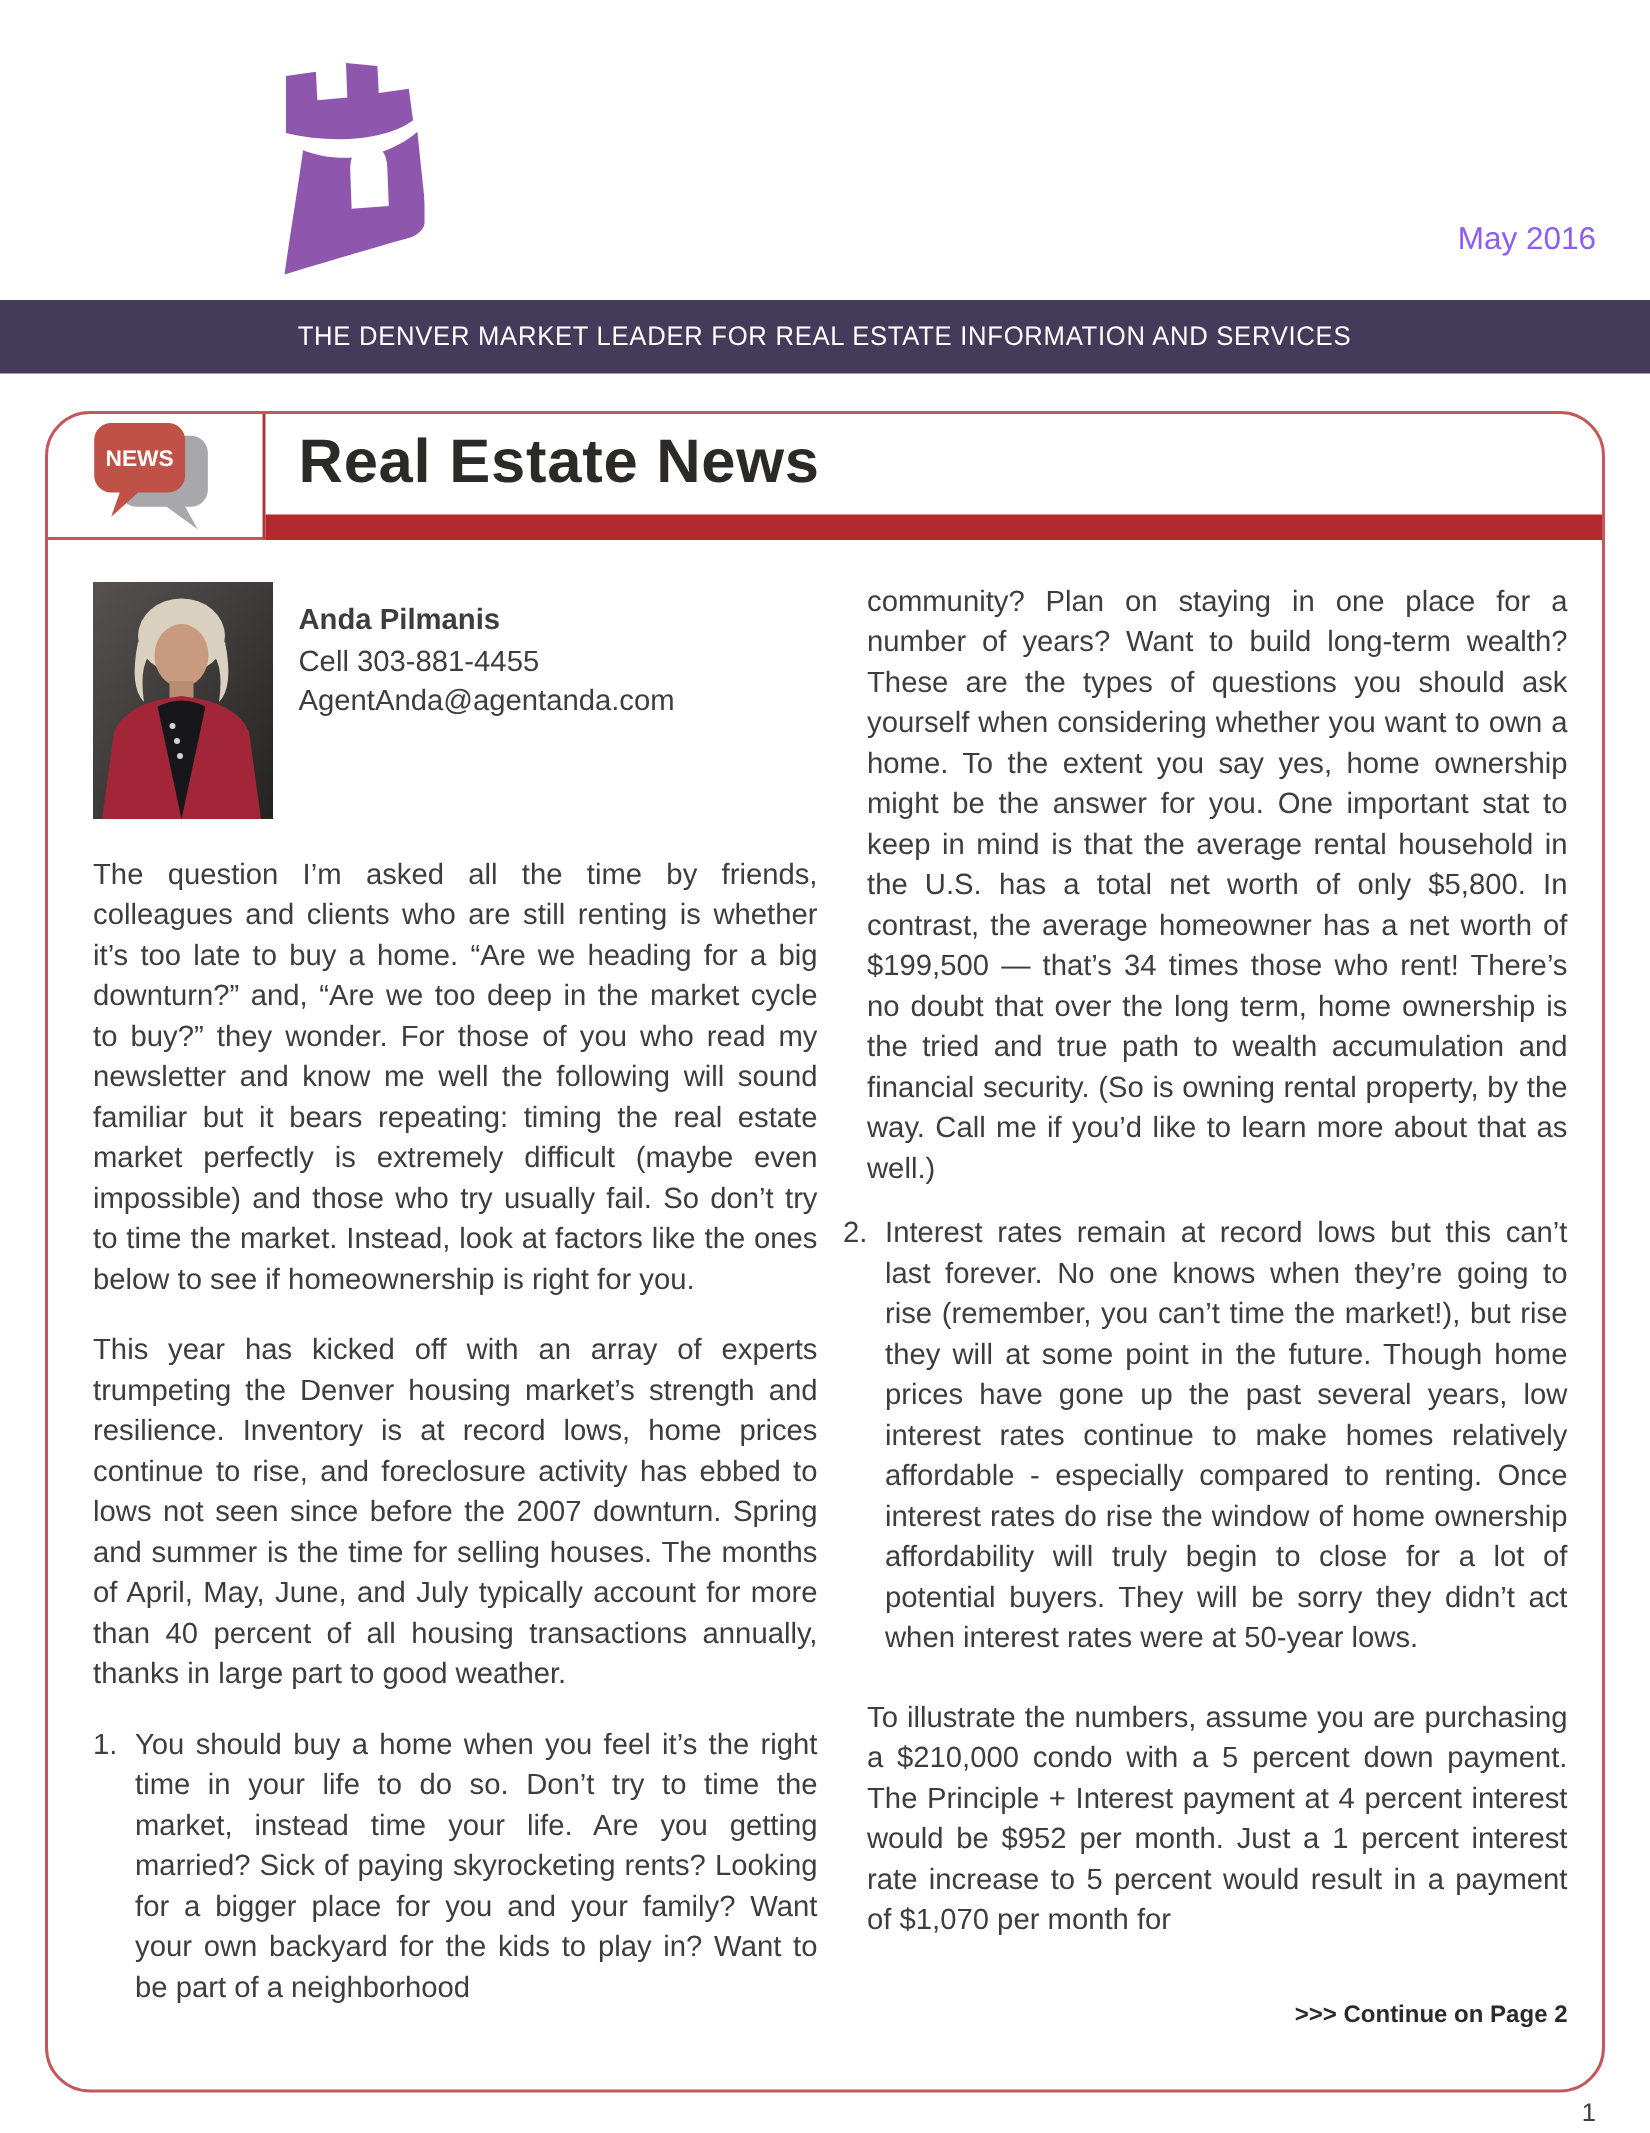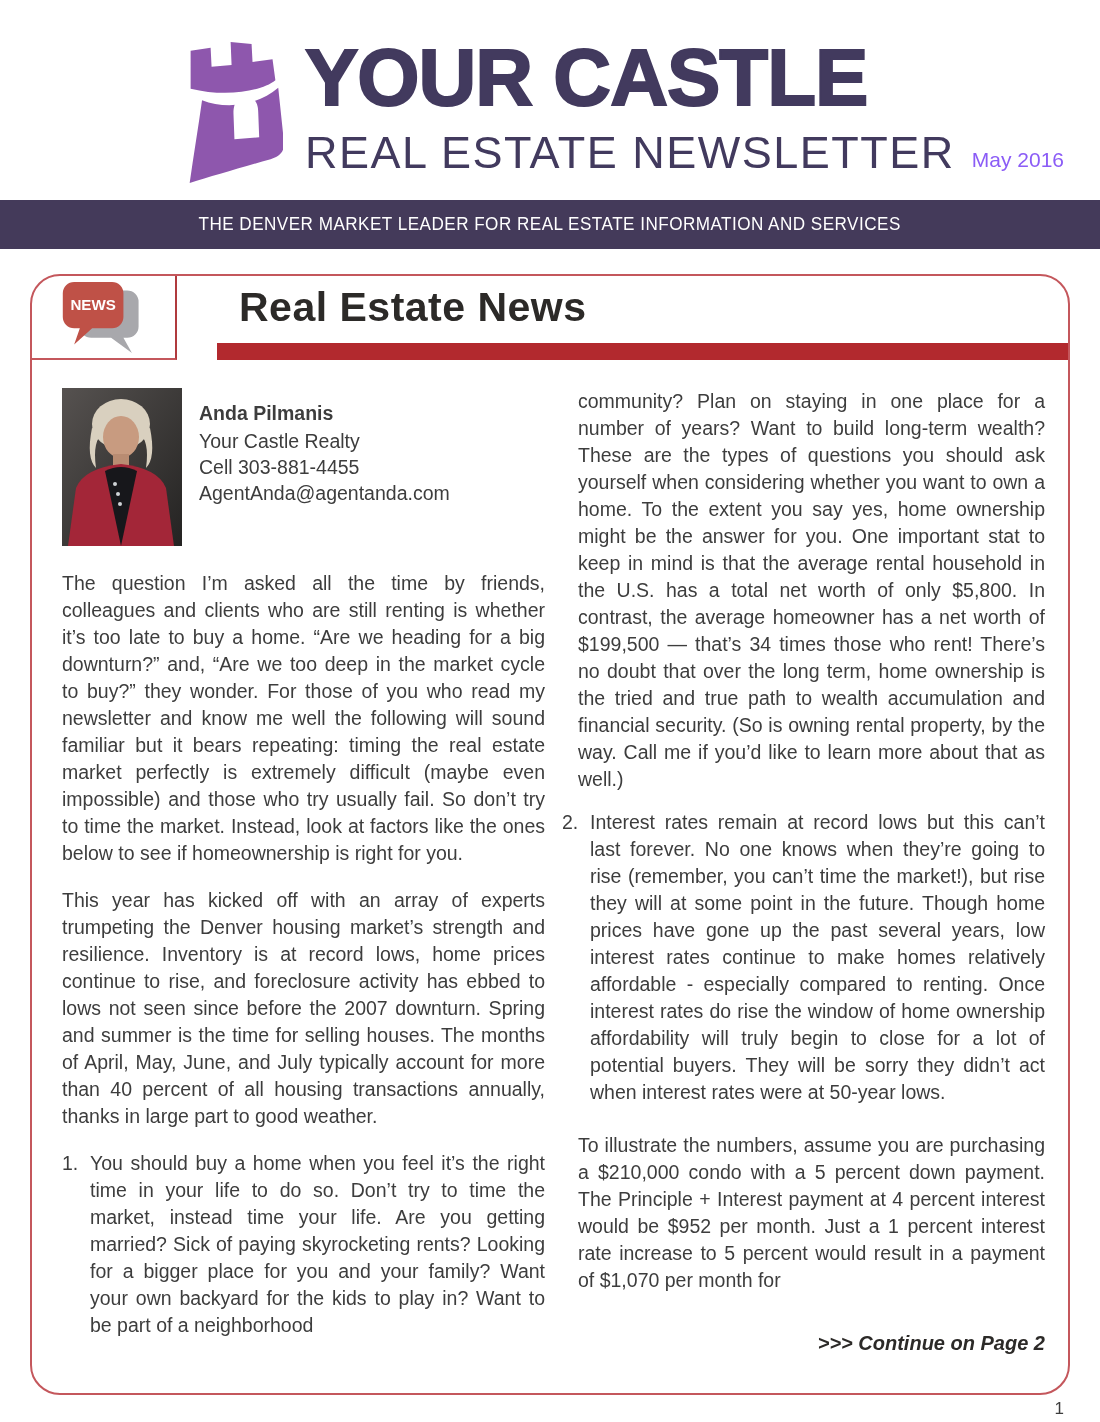--- a/index.html
+++ b/index.html
@@ -25,21 +25,21 @@
   .issue-date { position:absolute; right:36px; top:148px; font-size:21px; color:#8b5cf6; }
   
   .banner { height:49px; background:#443a5a; display:flex; align-items:center; justify-content:center; }
   .banner span { color:#ffffff; font-size:18px; letter-spacing:0.5px; transform:scaleX(0.95); white-space:nowrap; }
   
   .content-box {
     width:1040px; margin:25px 0 0 30px;
     border:2px solid #c4575c; border-radius:30px;
     overflow:hidden; background:#fff;
   }
-  .section-header { display:flex; height:84px;gap:40px; }
+  .section-header { display:flex; height:84px; }
   .icon-cell {
     flex:0 0 145px; width:145px;
     border-right:2px solid #b03a3e; border-bottom:2px solid #c4575c;
     display:flex; align-items:center; justify-content:center;
   }
   .title-cell { flex:1; position:relative; }
   .section-title {
     font-size:41px; font-weight:bold; color:#2c2a28;
     padding:8px 0 0 22px; letter-spacing:0.5px;
   }
@@ -57,44 +57,40 @@
   .link { cursor:pointer; }
   
   .list-item { display:flex; }
   .num { flex:0 0 28px; }
   .list-item p { flex:1; }
   .indent { margin-left:16px; }
   .rcol .cont { margin-bottom:16px; }
   .rcol .list-item { margin-bottom:26px; }
   .rcol .closing { margin-bottom:36px; }
   .continue-note {
-    font-size:20px; font-weight:bold; color:#2c2a28;
-    text-align:left; text-align-last:right !important;font-style:italic;
+    font-size:16px; font-weight:bold; color:#2c2a28;
+    text-align:left; text-align-last:right !important;
   }
   
   .page-number { text-align:right; padding:4px 36px 0 0; font-size:17px; color:#3d3d3d; }
 </style>
 </head>
 <body>
 
 <div>
 
   <header class="masthead">
     <div class="logo">
       <svg viewBox="0 0 105 160" width="100" height="155" aria-hidden="true">
         <g fill="#8e57ad">
           <path d="M8,14 L29,11 L30,31 L51,29 L50,5 L72,7 L73,26 L94,23 L97,45 C82,57 45,63 8,54 Z"></path>
           <path d="M20,66 C45,76 78,72 100,53 L106,110 C107,122 99,126 92,128 C60,137 30,146 7,153 C11,124 16,95 20,66 Z"></path>
         </g>
         <path d="M53,80 C53,66 60,62 66,62 C72,62 79,66 79,79 L80,105 L54,107 Z" fill="#ffffff"></path>
       </svg>
-    </div>
-    <div class="brand">
-      <div class="brand-title">YOUR CASTLE</div>
-      <div class="brand-sub">REAL ESTATE NEWSLETTER</div>
     </div>
     <div class="issue-date">May 2016</div>
   </header>
 
   <div class="banner">
     <span>THE DENVER MARKET LEADER FOR REAL ESTATE INFORMATION AND SERVICES</span>
   </div>
 
   <section class="content-box">
 
@@ -132,21 +128,20 @@
               <rect x="51" y="66" width="16" height="14" fill="#b98c72"></rect>
               <path d="M6,158 L14,100 Q22,80 59,76 Q96,80 104,100 L112,158 Z" fill="#a32638"></path>
               <path d="M43,83 L59,158 L75,83 Q59,75 43,83 Z" fill="#17171b"></path>
               <circle cx="53" cy="96" r="2" fill="#cfd3d6"></circle>
               <circle cx="56" cy="106" r="2" fill="#cfd3d6"></circle>
               <circle cx="58" cy="116" r="2" fill="#cfd3d6"></circle>
             </svg>
           </div>
           <div class="author-info">
             <div class="author-name">Anda Pilmanis</div>
-            <div>Your Castle Realty</div>
             <div>Cell 303-881-4455</div>
             <div class="link">AgentAnda@agentanda.com</div>
           </div>
         </div>
 
         <p>The question I’m asked all the time by friends, colleagues and clients who are still renting is whether it’s too late to buy a home. “Are we heading for a big downturn?” and, “Are we too deep in the market cycle to buy?” they wonder. For those of you who read my newsletter and know me well the following will sound familiar but it bears repeating: timing the real estate market perfectly is extremely difficult (maybe even impossible) and those who try usually fail. So don’t try to time the market. Instead, look at factors like the ones below to see if homeownership is right for you.</p>
         <p>This year has kicked off with an array of experts trumpeting the Denver housing market’s strength and resilience. Inventory is at record lows, home prices continue to rise, and foreclosure activity has ebbed to lows not seen since before the 2007 downturn. Spring and summer is the time for selling houses. The months of April, May, June, and July typically account for more than 40 percent of all housing transactions annually, thanks in large part to good weather.</p>
 
         <div class="list-item">
           <span class="num">1.</span>

